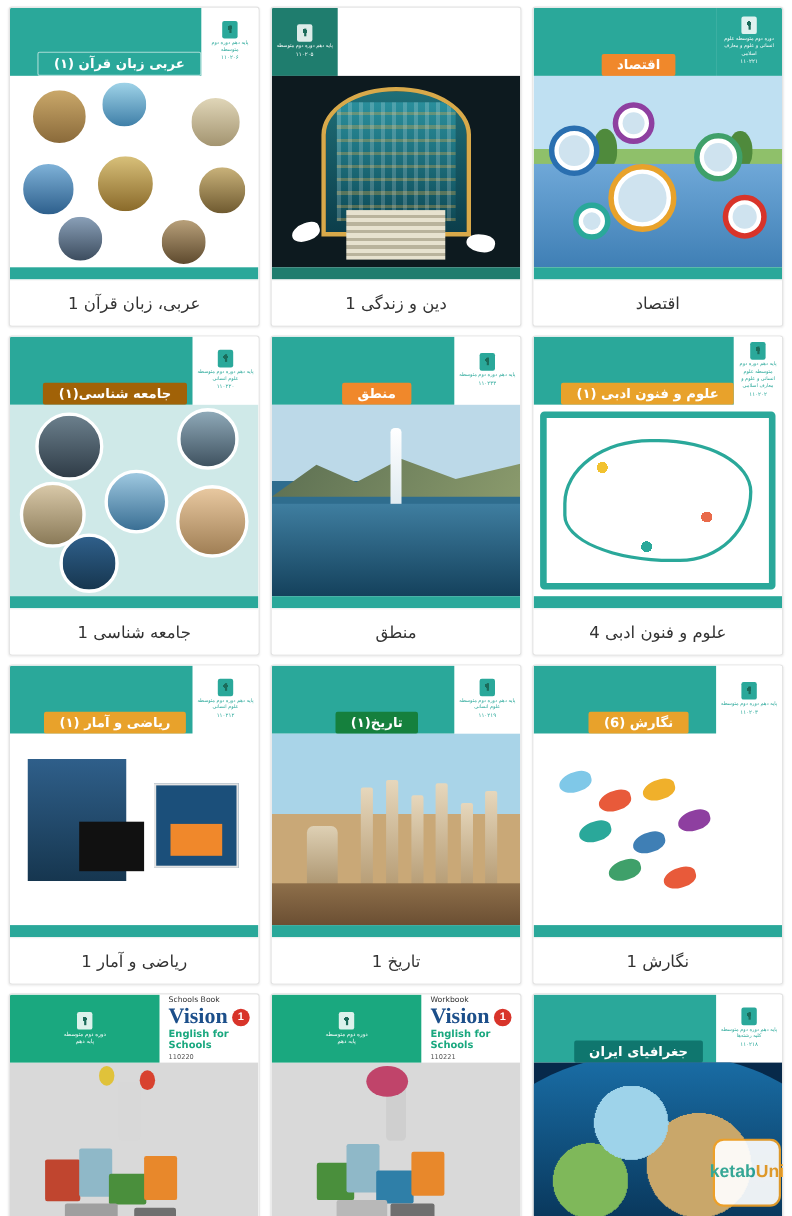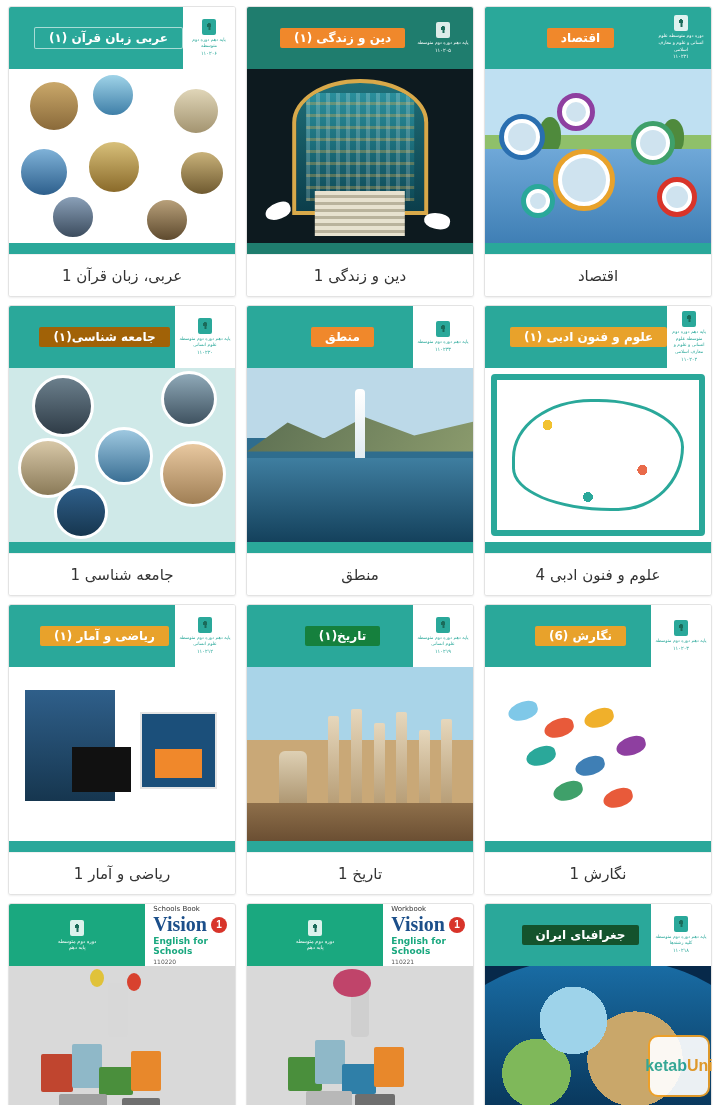--- a/index.html
+++ b/index.html
@@ -51,21 +51,21 @@
     position: absolute;
     top: 0; left: 0; right: 0;
     height: 62px;
     display: flex;
     flex-direction: row-reverse;
     align-items: stretch;
   }
   .hdr .strip-main {
     flex: 1;
     display: flex;
-    align-items: center;
+    align-items: flex-end;
     justify-content: center;
     position: relative;
     padding-left: 25px;
   }
   .hdr .strip-side {
     width: 60px;
     display: flex;
     flex-direction: column;
     align-items: center;
     justify-content: center;
@@ -378,23 +378,20 @@
         <div class="gear" style="left:16%;top:66%;width:34px;height:34px;border-color:#2aa89a"></div>
       </div>
       <div class="footbar" style="background:#2aa89a"></div>
     </div>
     <div class="caption">اقتصاد</div>
   </div>
 
   <div class="card">
     <div class="cover">
       <div class="hdr">
-        <div class="strip-main" style="background:#1f7d6e">
-          <span class="title-band" style="background:#f0882b">دین و زندگی (۱)</span>
-        </div>
         <div class="strip-side" style="background:#1f7d6e">
           <span class="logo"></span>
           <span>پایه دهم
 دوره دوم متوسطه</span>
           <span class="code">۱۱۰۲۰۵</span>
         </div>
       </div>
       <div class="art art-din">
         <div class="arch"></div>
         <div class="steps"></div>
@@ -586,21 +583,21 @@
       </div>
       <div class="footbar" style="background:#2aa89a"></div>
     </div>
     <div class="caption">ریاضی و آمار 1</div>
   </div>
 
   <div class="card">
     <div class="cover tall">
       <div class="hdr">
         <div class="strip-main" style="background:#2aa89a">
-          <span class="title-band" style="background:#14532d">جغرافیای ایران</span>
+          <span class="title-band" style="background:#0f766e">جغرافیای ایران</span>
         </div>
         <div class="strip-side" style="background:#ffffff;color:#2aa89a">
           <span class="logo" style="background:#2aa89a"></span>
           <span>پایه دهم
 دوره دوم متوسطه
 کلیه رشته‌ها</span>
           <span class="code" style="color:#2aa89a">۱۱۰۲۱۸</span>
         </div>
       </div>
       <div class="art art-joghrafia">

